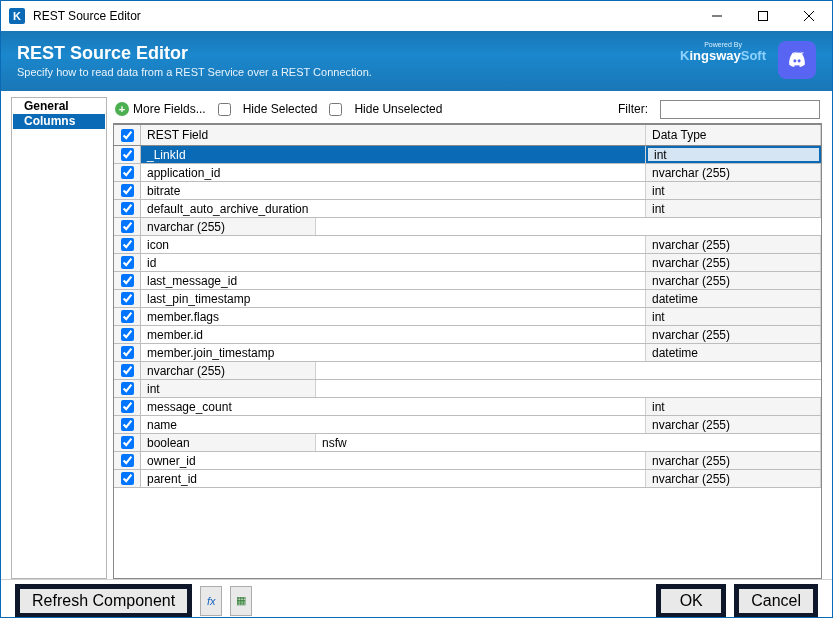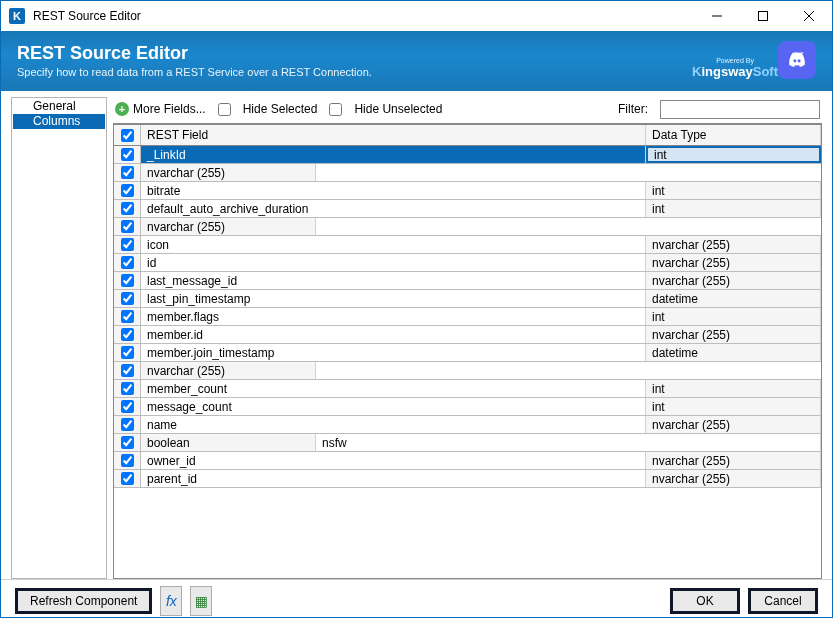--- a/index.html
+++ b/index.html
@@ -10,33 +10,33 @@
   .titlebar .app-icon { width: 16px; height: 16px; background: #0a6ab5; border-radius: 2px; display: flex; align-items: center; justify-content: center; color: #fff; font-weight: bold; font-size: 11px; }
   .titlebar .title { margin-left: 8px; font-size: 12px; flex: 1; }
   .win-controls { display: flex; height: 100%; }
   .win-btn { width: 46px; height: 100%; display: flex; align-items: center; justify-content: center; font-size: 10px; }
   .win-btn svg { width: 10px; height: 10px; }
   
   
   .header { background: linear-gradient(#1977b6, #1b87cd 40%, #1977b6); color: #fff; padding: 10px 16px 12px 16px; display: flex; align-items: center; justify-content: space-between; }
   .header-left .h1 { font-size: 18px; font-weight: bold; }
   .header-left .h2 { font-size: 11px; margin-top: 2px; color: #e8f3fb; }
-  .header-right { display: flex; align-items: flex-end; }
+  .header-right { display: flex; align-items: flex-start; gap: 12px; }
   .ks-logo { display: flex; flex-direction: column; align-items: center; font-size: 9px; line-height: 1.1; }
   .ks-logo .pb { color: #d9f0ff; font-size: 7px; }
   .ks-logo .brand { font-weight: bold; font-size: 13px; }
   .ks-logo .brand .k { color: #8fd2ff; }
   .ks-logo .brand .soft { color: #fff; }
   .discord-badge { width: 38px; height: 38px; background: #5865F2; border-radius: 8px; display: flex; align-items: center; justify-content: center; }
   .discord-badge svg { width: 22px; height: 22px; fill: #fff; }
   
   
   .main { display: flex; height: calc(618px - 30px - 56px - 42px - 2px); padding: 6px 10px 0 10px; gap: 6px; }
   .sidebar { width: 96px; border: 1px solid #b5b5b5; background: #fff; padding: 1px; }
-  .side-item { padding: 0 20px; font-size: 12px; line-height: 15px; }
+  .side-item { padding: 0 11px; font-size: 12px; line-height: 15px; font-weight: bold; }
   .side-item.selected { background: #0a6ab5; color: #fff; }
   
   .rightpane { flex: 1; display: flex; flex-direction: column; }
   .toolbar { display: flex; align-items: center; height: 24px; gap: 12px; padding: 0 2px; }
   .more-fields { display: flex; align-items: center; gap: 4px; }
   .more-fields .plus { width: 14px; height: 14px; border-radius: 50%; background: #4caf50; color: #fff; display: flex; align-items: center; justify-content: center; font-weight: bold; font-size: 11px; line-height: 1; }
   .chklbl { display: flex; align-items: center; gap: 12px; }
   .chklbl input { width: 13px; height: 13px; }
   .toolbar .spacer { flex: 1; }
   .filter-box { width: 160px; height: 19px; border: 1px solid #888; background: #fff; }
@@ -51,23 +51,23 @@
   .grid-row.selected .col-type { background: #d6e5f3; border: 2px solid #0a6ab5; }
   
   .col { display: flex; align-items: center; padding: 4px 6px; border-right: 1px solid #d0d0d0; }
   .col-chk { width: 27px; justify-content: center; background: #f5f5f5; border-right: 1px solid #bdbdbd; }
   .col-chk input { width: 13px; height: 13px; }
   .col-field { flex: 1; background: #fff; }
   .col-type { width: 175px; background: #f5f5f5; }
   
   
   .footer { height: 42px; border-top: 1px solid #d0d0d0; display: flex; align-items: center; padding: 0 14px; gap: 8px; }
-  .btn { background: #e9e9e9; border: 3px solid #0f172a; padding: 3px 12px; font-size: 12px; min-width: 70px; text-align: center; }
+  .btn { background: #e9e9e9; border: 5px solid #0f172a; padding: 3px 12px; font-size: 16px; min-width: 70px; text-align: center; }
   .btn.refresh { min-width: 120px; }
-  .icon-btn { width: 22px; height: 30px; border: 1px solid #adadad; background: #e9e9e9; display: flex; align-items: center; justify-content: center; font-size: 14px; }
+  .icon-btn { width: 22px; height: 30px; border: 1px solid #adadad; background: #e9e9e9; display: flex; align-items: center; justify-content: center; font-size: 11px; }
   .footer .spacer { flex: 1; }
   
   
   .grid-scroll::-webkit-scrollbar { width: 17px; }
   .grid-scroll::-webkit-scrollbar-track { background: #f0f0f0; border-left: 1px solid #d4d4d4; }
   .grid-scroll::-webkit-scrollbar-thumb { background: #cdcdcd; border: 1px solid #aaa; }
   .grid-scroll::-webkit-scrollbar-button { height: 17px; background: #f0f0f0; border: 1px solid #d4d4d4; }
 </style>
 </head>
 <body>
@@ -154,20 +154,21 @@
             <div class="col col-chk">
               <input type="checkbox" checked="" style="">
             </div>
             <div class="col col-field">_LinkId</div>
             <div class="col col-type">int</div>
           </div>
           <div class="grid-row">
             <div class="col col-chk">
               <input type="checkbox" checked="" style="">
             </div>
+            <div class="col col-field">application_id</div>
             <div class="col col-type">nvarchar (255)</div>
           </div>
           <div class="grid-row">
             <div class="col col-chk">
               <input type="checkbox" checked="" style="">
             </div>
             <div class="col col-field">bitrate</div>
             <div class="col col-type">int</div>
           </div>
           <div class="grid-row">
@@ -235,21 +236,20 @@
           <div class="grid-row">
             <div class="col col-chk">
               <input type="checkbox" checked="" style="">
             </div>
             <div class="col col-type">nvarchar (255)</div>
           </div>
           <div class="grid-row">
             <div class="col col-chk">
               <input type="checkbox" checked="" style="">
             </div>
-            <div class="col col-field">member_count</div>
             <div class="col col-type">int</div>
           </div>
           <div class="grid-row">
             <div class="col col-chk">
               <input type="checkbox" checked="" style="">
             </div>
             <div class="col col-field">message_count</div>
             <div class="col col-type">int</div>
           </div>
           <div class="grid-row">

